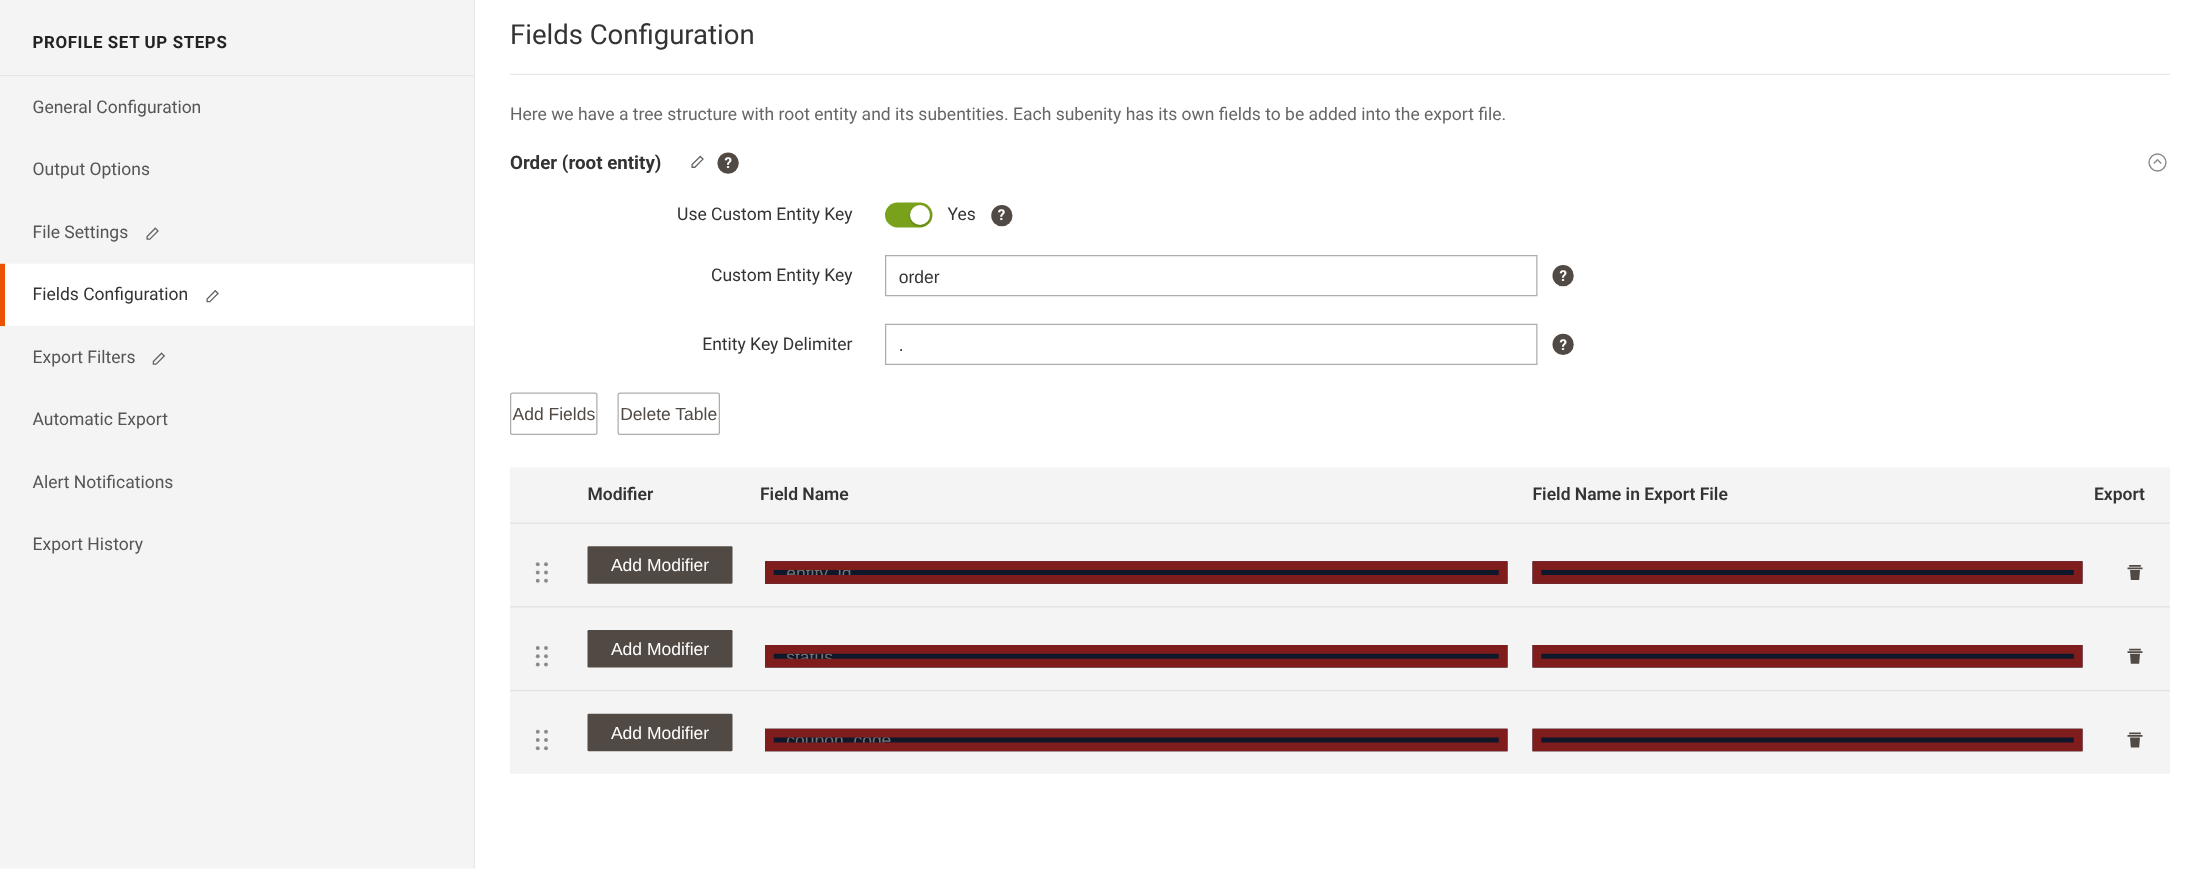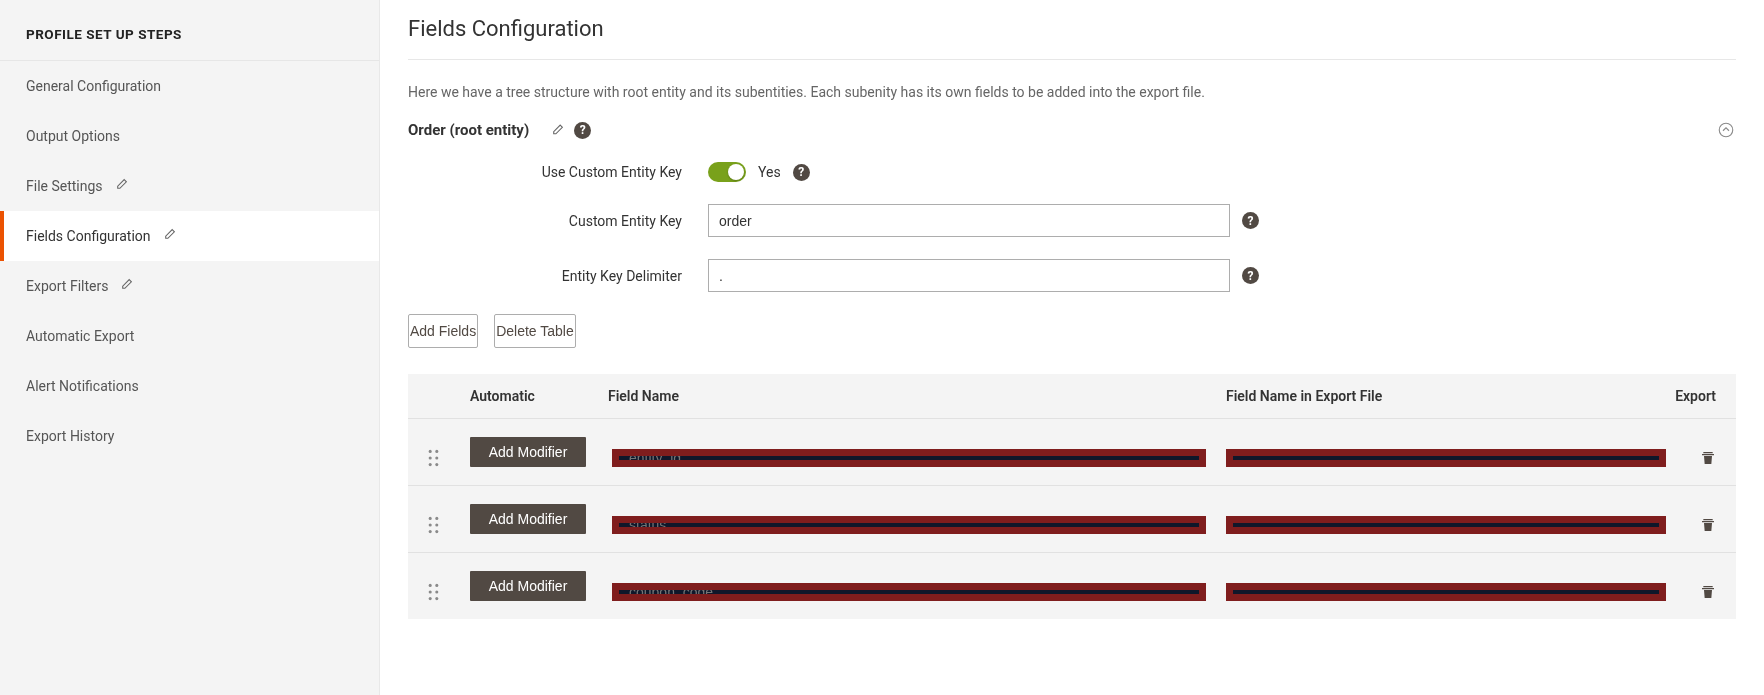--- a/index.html
+++ b/index.html
@@ -22,21 +22,21 @@
   .sidebar-header {
     padding: 26px 26px 18px 26px;
     font-size: 13.5px;
     letter-spacing: 0.5px;
     font-weight: 700;
     color: #222;
     border-bottom: 1px solid #e6e6e6;
   }
   .sidebar-item {
     display: flex;
-    align-items: flex-start;
+    align-items: flex-end;
     padding: 17px 26px;
     font-size: 14px;
     color: #555;
     cursor: pointer;
     position: relative;
     background: #f4f4f4;
   }
   .sidebar-item.active {
     background: #fff;
     color: #333;
@@ -338,21 +338,21 @@
     </div>
 
     <div class="button-row">
       <button class="btn-outline">Add Fields</button>
       <button class="btn-outline">Delete Table</button>
     </div>
 
     <div class="fields-table">
       <div class="fields-thead">
         <div class="col-handle"></div>
-        <div class="col-modifier">Automatic</div>
+        <div class="col-modifier">Modifier</div>
         <div class="col-fieldname">Field Name</div>
         <div class="col-exportname">Field Name in Export File</div>
         <div class="col-action">Export</div>
       </div>
       <div id="table-rows">
           <div class="fields-row">
             <span class="drag-handle">
               <svg width="11" height="18" viewBox="0 0 10 16" fill="currentColor">
                 <circle cx="2" cy="2" r="1.4"></circle>
                 <circle cx="8" cy="2" r="1.4"></circle>

